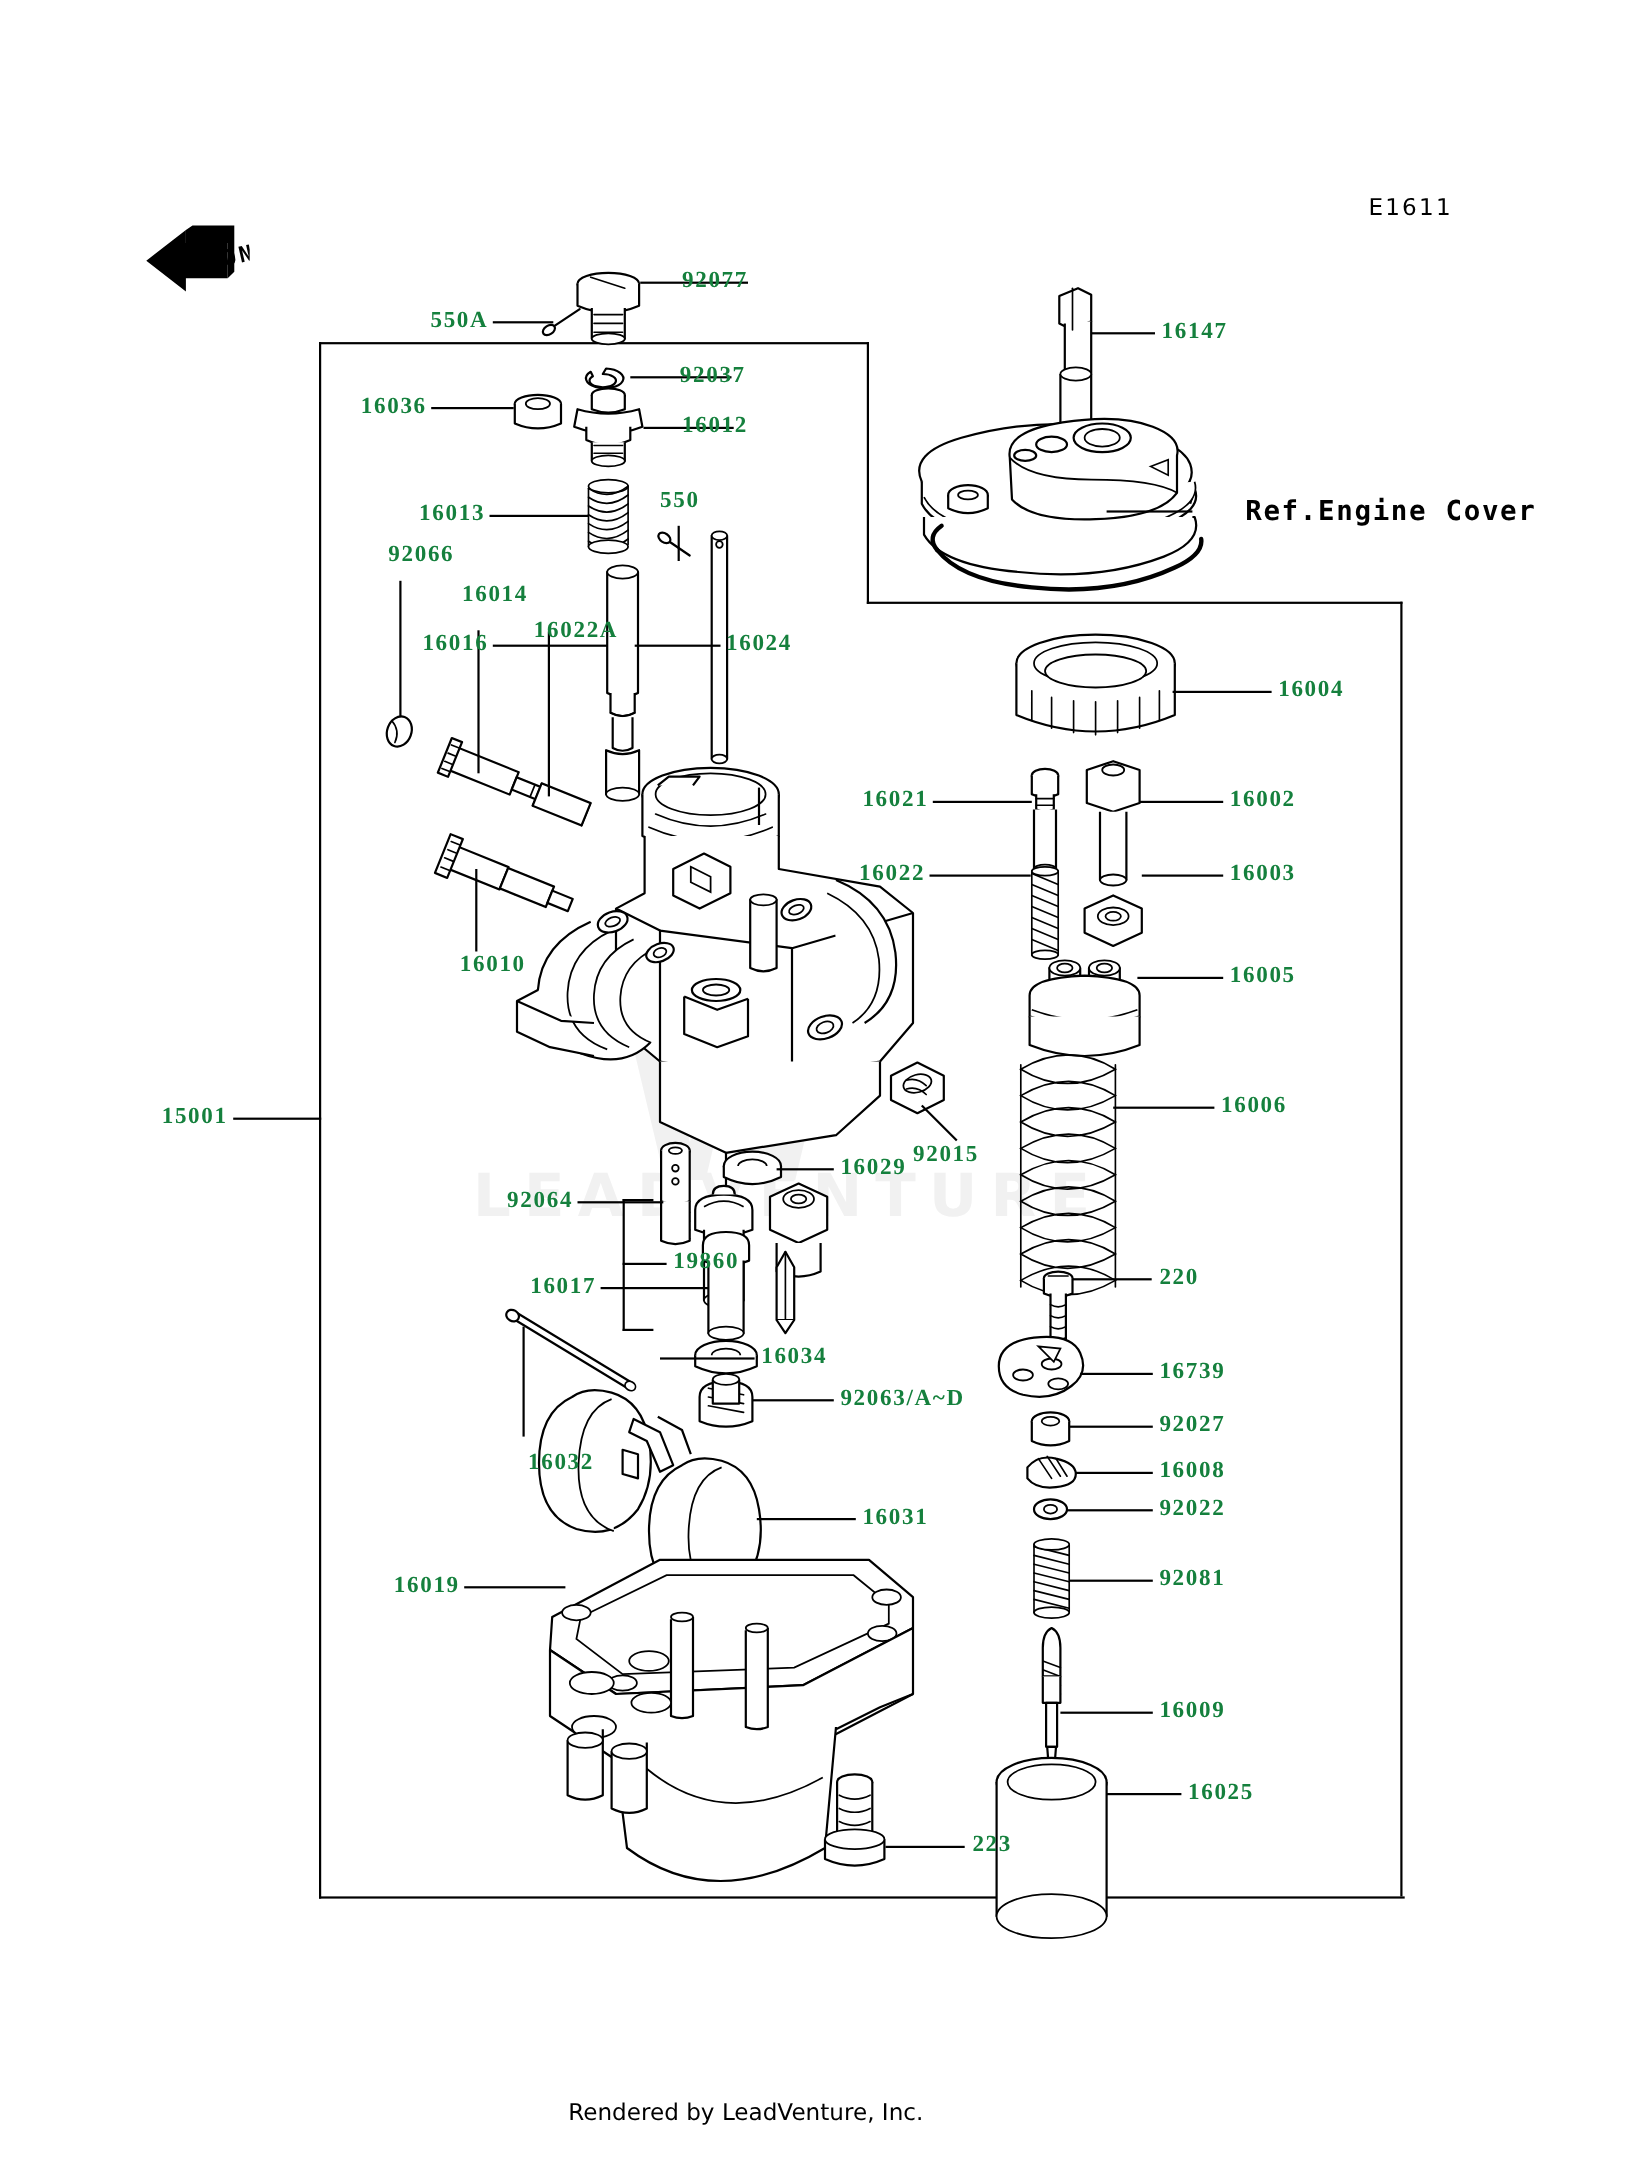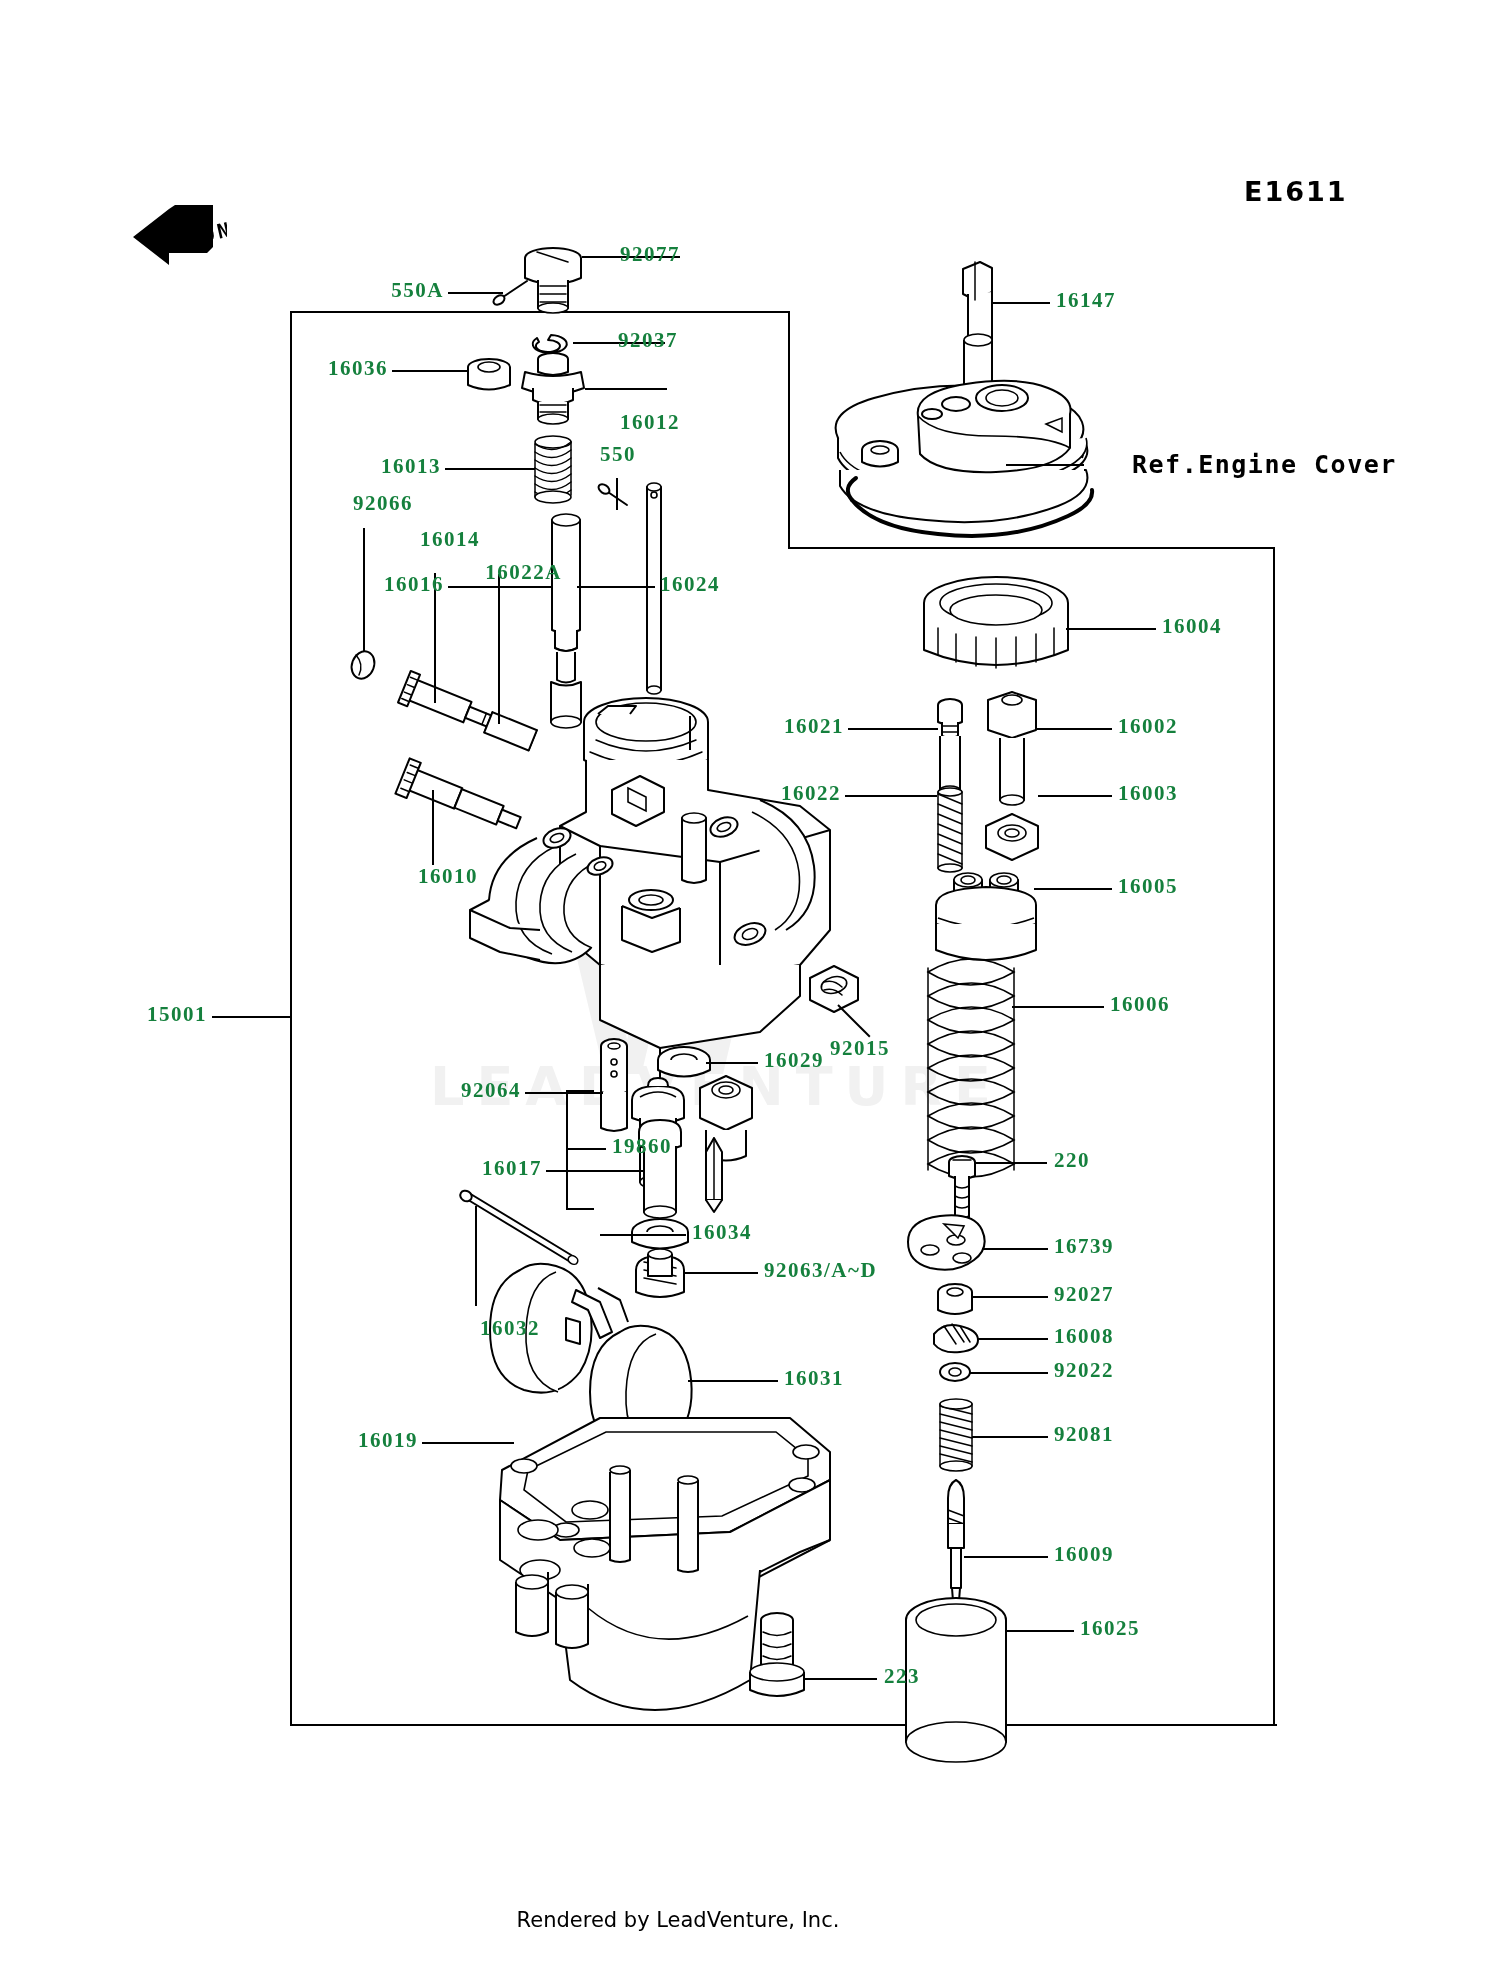--- a/index.html
+++ b/index.html
@@ -106,22 +106,22 @@
     font-family: "DejaVu Sans", sans-serif;
     font-size: 21px;
     color: #000;
     z-index: 6;
   }
   #code {
     position: absolute;
     left: 1244px;
     top: 176px;
     font-family: "DejaVu Sans", sans-serif;
-    font-size: 27px;
-    font-weight: bold;
+    font-size: 21px;
+    font-weight: normal;
     letter-spacing: 2px;
     color: #000;
     z-index: 6;
   }
   #ref-label {
     position: absolute;
     left: 1085px;
     top: 450px;
     font-family: "DejaVu Sans Mono", monospace;
     font-size: 25px;
@@ -681,21 +681,21 @@
   <div class="lead h" style="left:1006px; top:1630px; width:68px;"></div>
 
   <div class="lead h" style="left:992px; top:302px; width:58px;"></div>
 
   <div class="lead h" style="left:1006px; top:464px; width:78px;"></div>
 
   <div class="lbl" style="left:620px; top:244px;">92077</div>
   <div class="lbl r" style="left:444px; top:280px;">550A</div>
   <div class="lbl" style="left:618px; top:330px;">92037</div>
   <div class="lbl r" style="left:388px; top:358px;">16036</div>
-  <div class="lbl" style="left:620px; top:376px;margin-top:36px;">16012</div>
+  <div class="lbl" style="left:620px; top:376px;">16012</div>
   <div class="lbl r" style="left:441px; top:456px;">16013</div>
   <div class="lbl" style="left:600px; top:444px;">550</div>
   <div class="lbl r" style="left:444px; top:574px;">16016</div>
   <div class="lbl" style="left:660px; top:574px;">16024</div>
   <div class="lbl r" style="left:413px; top:493px;">92066</div>
   <div class="lbl r" style="left:480px; top:529px;">16014</div>
   <div class="lbl r" style="left:562px; top:562px;">16022A</div>
   <div class="lbl r" style="left:478px; top:866px;">16010</div>
   <div class="lbl r" style="left:207px; top:1004px;">15001</div>
   <div class="lbl" style="left:1162px; top:616px;">16004</div>

